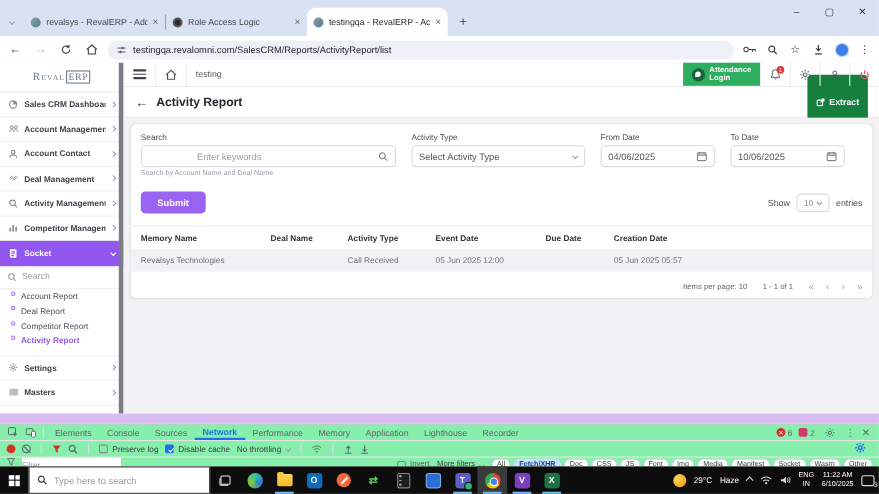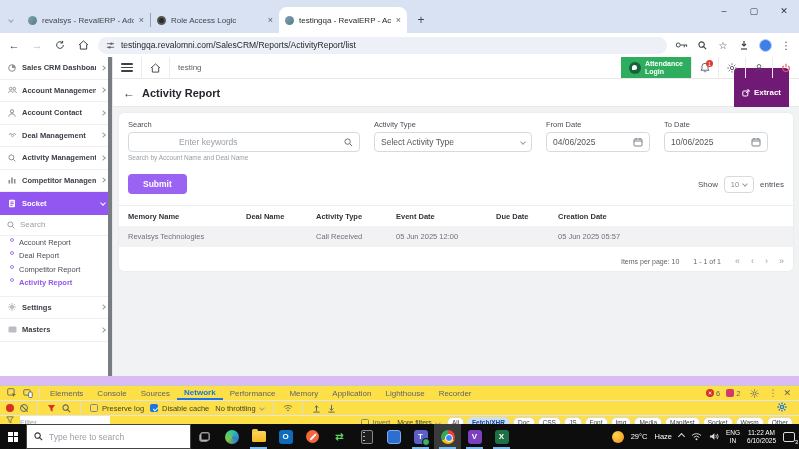--- a/index.html
+++ b/index.html
@@ -60,21 +60,21 @@
   .wsname { font-size:8px; color:#5b6066; padding:0 8px; flex:1; }
   .att { height:100%; background:#2ead5f; color:#fff; display:flex; align-items:center; gap:4px; padding:0 8px; font-size:7px; font-weight:bold; line-height:1.1; }
   .attic { width:12px; height:12px; border-radius:50%; background:#17623a; position:relative; }
   .attic::after { content:""; position:absolute; left:3.5px; top:3.5px; width:5px; height:5px; background:#fff; border-radius:50% 50% 50% 0; }
   .icell { width:27px; height:100%; border-left:1px solid #ececec; display:flex; align-items:center; justify-content:center; position:relative; }
   .bdg { position:absolute; top:3px; right:5px; min-width:7px; height:7px; background:#e53935; color:#fff; font-size:5px; border-radius:4px; display:flex; align-items:center; justify-content:center; }
 
   .pagehdr { height:28px; background:#fff; border-bottom:1px solid #e8e8e8; display:flex; align-items:center; padding:0 10px; }
   .backarrow { font-size:12px; color:#3c4148; margin-right:7px; }
   .ptitle { font-size:11px; font-weight:bold; color:#24282d; flex:1; }
-  .extract { background:#701a75; color:#fff; font-size:8px; font-weight:bold; border:none; border-radius:4px; padding:20px 8px; display:flex; align-items:center; gap:4px; }
+  .extract { background:#15803d; color:#fff; font-size:8px; font-weight:bold; border:none; border-radius:4px; padding:20px 8px; display:flex; align-items:center; gap:4px; }
 
   .content { flex:1; position:relative; background:#f1f2f4; }
   .card { position:absolute; left:6px; right:6px; top:6px; height:158px; background:#fff; border-radius:5px; box-shadow:0 0 2px rgba(0,0,0,.08); padding:7px 9px 0; }
   .frow { display:flex; gap:14px; }
   .fld { display:flex; flex-direction:column; }
   .flabel { font-size:7.5px; color:#4a4f57; margin-bottom:3px; }
   .fbox { height:20px; border:1px solid #d6d9de; border-radius:4px; display:flex; align-items:center; padding:0 6px; gap:4px; background:#fff; }
   .fbox input { border:none; outline:none; flex:1; font-size:8.5px; color:#333; font-family:Liberation Sans, sans-serif; min-width:0;margin-left:44px; }
   .fbox .val { flex:1; font-size:8.5px; color:#555; white-space:nowrap; }
   input::placeholder { color:#9aa0a6; }
@@ -87,21 +87,21 @@
   .tbl { margin:11px -9px 0; }
   .trow { display:grid; grid-template-columns:118px 70px 80px 100px 62px 1fr; align-items:center; height:21px; padding:0 9px; }
   .thead { border-top:1px solid #ececec; font-size:7.5px; font-weight:bold; color:#2f3338; }
   .tdata { background:#f2f2f4; font-size:7.5px; color:#6d727a; }
   .pag { display:flex; align-items:center; justify-content:flex-end; gap:14px; margin-top:9px; font-size:7px; color:#5f646b; }
   .pagarrows { display:flex; gap:11px; font-size:9px; color:#9aa0a6; }
 
   .strip { top:376px; height:9px; background:#d9bcf2; }
 
   
-  .dt { top:385px; height:39px; background:#fde047; border-top:1px solid #c9c9c9; overflow:hidden; }
+  .dt { top:385px; height:39px; background:#86efac; border-top:1px solid #c9c9c9; overflow:hidden; }
   .dtr1 { height:14px; display:flex; align-items:center; padding:0 4px; }
   .dtic { width:16px; display:flex; align-items:center; justify-content:center; }
   .dtsep { width:1px; height:10px; background:#dadce0; margin:0 3px; }
   .dttab { font-size:8px; color:#5f6368; padding:0 7px; height:14px; display:flex; align-items:center; }
   .dttab.active { color:#1a73e8; border-bottom:2px solid #1a73e8; font-weight:bold; }
   .dtr1 .right { margin-left:auto; display:flex; align-items:center; gap:6px; padding-right:4px; }
   .errb { display:flex; align-items:center; gap:2px; font-size:7.5px; color:#5f6368; }
   .errc { width:8px; height:8px; border-radius:50%; background:#d93025; color:#fff; font-size:5.5px; display:flex; align-items:center; justify-content:center; }
   .issq { width:8px; height:8px; border-radius:2px; background:#d4386c; }
   .dtr2 { height:15px; display:flex; align-items:center; gap:6px; padding:0 6px; border-top:1px solid #e4e4e4; font-size:7.5px; color:#3c4043; }
@@ -229,20 +229,24 @@
       </span>
     <span class="tb-ic">
         <span class="avatar"></span>
       </span>
     <span class="tb-ic dots">⋮</span>
   </div>
 
   <div class="band appband">
 
     <div class="sb">
+      <div class="logo">
+        <span style="font-variant:small-caps;letter-spacing:1px">Reval</span>
+          <span class="p2">ERP</span>
+      </div>
       <div class="sb-item">
         <span class="sb-ic">
             <svg width="8" height="8" viewBox="0 0 8 8">
               <circle cx="4" cy="4" r="3.3" fill="none" stroke="#8a9097"></circle>
               <path d="M4 4V.7A3.3 3.3 0 0 1 7.3 4z" fill="#8a9097"></path>
             </svg>
           </span>
         <span class="lbl">Sales CRM Dashboard</span>
           <span class="chr"></span>
       </div>

